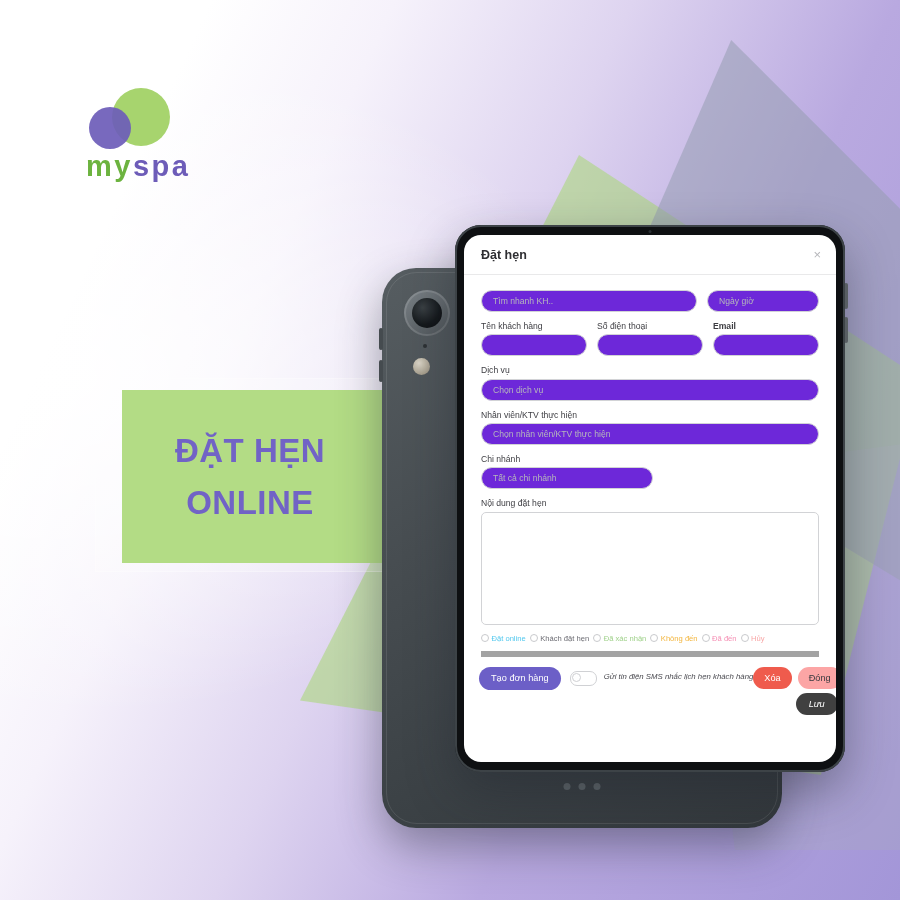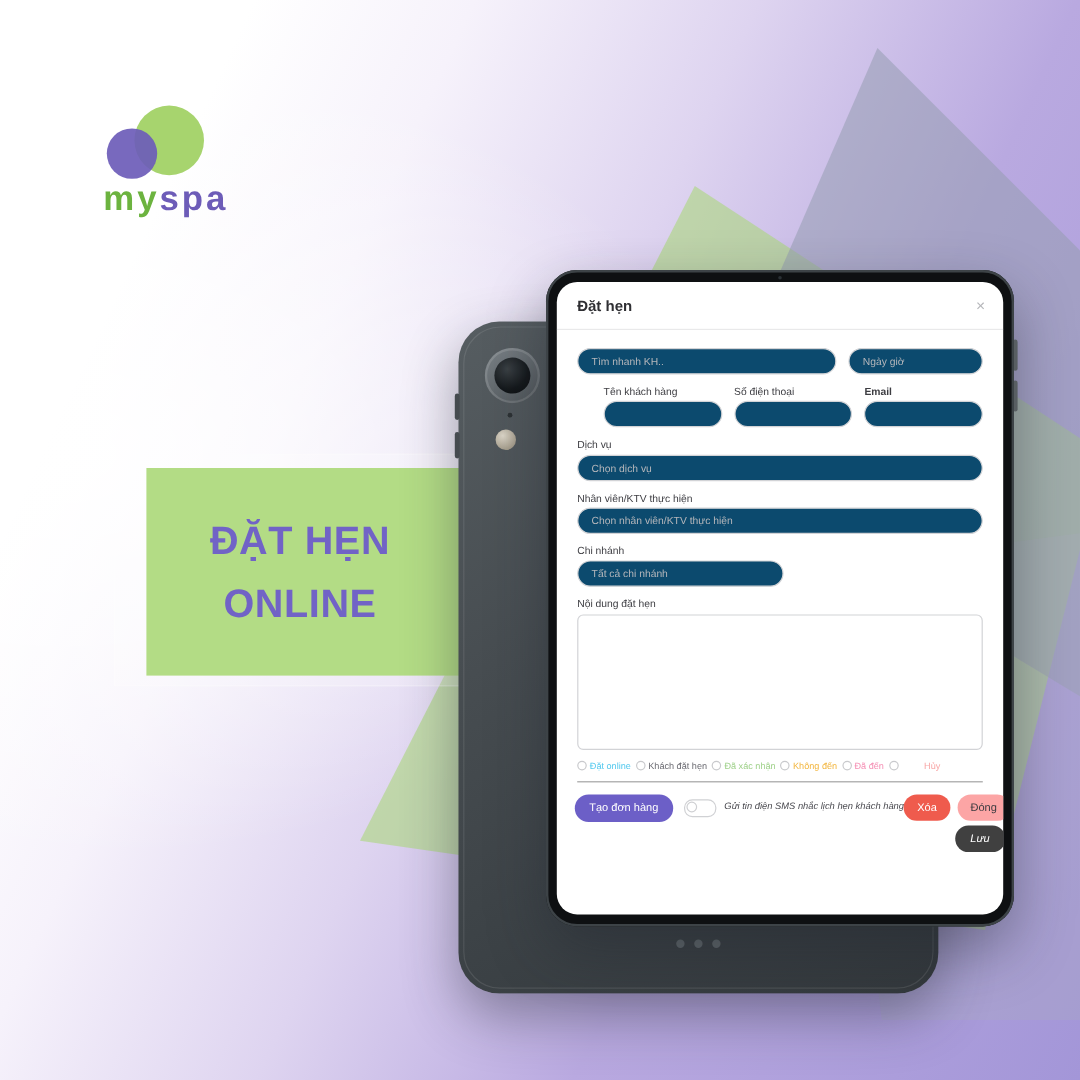--- a/index.html
+++ b/index.html
@@ -277,21 +277,21 @@
   .lbl {
     font-size: 8.6px;
     color: #3d3d42;
     margin-bottom: 3px;
     line-height: 1.2;
   }
   .inp {
     height: 22px;
     border: 1px solid #d2d3d6;
     border-radius: 11px;
-    background: #0c4a6e;
+    background: #6d28d9;
     box-sizing: border-box;
     display: flex;
     align-items: center;
     padding: 0 11px;
     font-size: 8.6px;
     color: #b6b7bb;
     white-space: nowrap;
     overflow: hidden;
   }
   .ta {
@@ -303,21 +303,21 @@
     position: relative;
   }
 
   
   .status-row {
     display: flex;
     align-items: center;
     gap: 4px;
     margin-top: 9px;
     padding-bottom: 8px;
-    border-bottom: 1px solid #a3a3a3;
+    border-bottom: 6px solid #a3a3a3;
   }
   .status-opt {
     display: flex;
     align-items: center;
     gap: 2.5px;
     font-size: 7.6px;
     white-space: nowrap;
   }
   .radio {
     width: 8px; height: 8px;
@@ -446,21 +446,21 @@
         <div class="row" style="gap:10px;">
           <div class="fld" style="flex:1 1 auto;">
             <div class="inp">Tìm nhanh KH..</div>
           </div>
           <div class="fld" style="width:112px;flex:none;">
             <div class="inp">Ngày giờ</div>
           </div>
         </div>
 
         <div class="row" style="gap:10px;margin-top:9px;">
-          <div class="fld" style="flex:1;margin-left:22px;">
+          <div class="fld" style="flex:1;">
             <div class="lbl">Tên khách hàng</div>
             <div class="inp"></div>
           </div>
           <div class="fld" style="flex:1;">
             <div class="lbl">Số điện thoại</div>
             <div class="inp"></div>
           </div>
           <div class="fld" style="flex:1;font-weight:bold;">
             <div class="lbl">Email</div>
             <div class="inp"></div>
@@ -503,21 +503,21 @@
           <div class="status-opt">
             <span class="radio"></span>
             <span style="color:#f3b63f;">Không đến</span>
           </div>
           <div class="status-opt">
             <span class="radio"></span>
             <span style="color:#f58fb4;">Đã đến</span>
           </div>
           <div class="status-opt">
             <span class="radio"></span>
-            <span style="color:#f8a6a6;margin-left:19px;">Hủy</span>
+            <span style="color:#f8a6a6;">Hủy</span>
           </div>
         </div>
       </div>
 
       <div class="footer">
         <button class="btn btn-order">Tạo đơn hàng</button>
         <div class="toggle">
           <div class="toggle-knob"></div>
         </div>
         <div class="sms-text">Gửi tin điện SMS nhắc lịch hẹn khách hàng</div>

